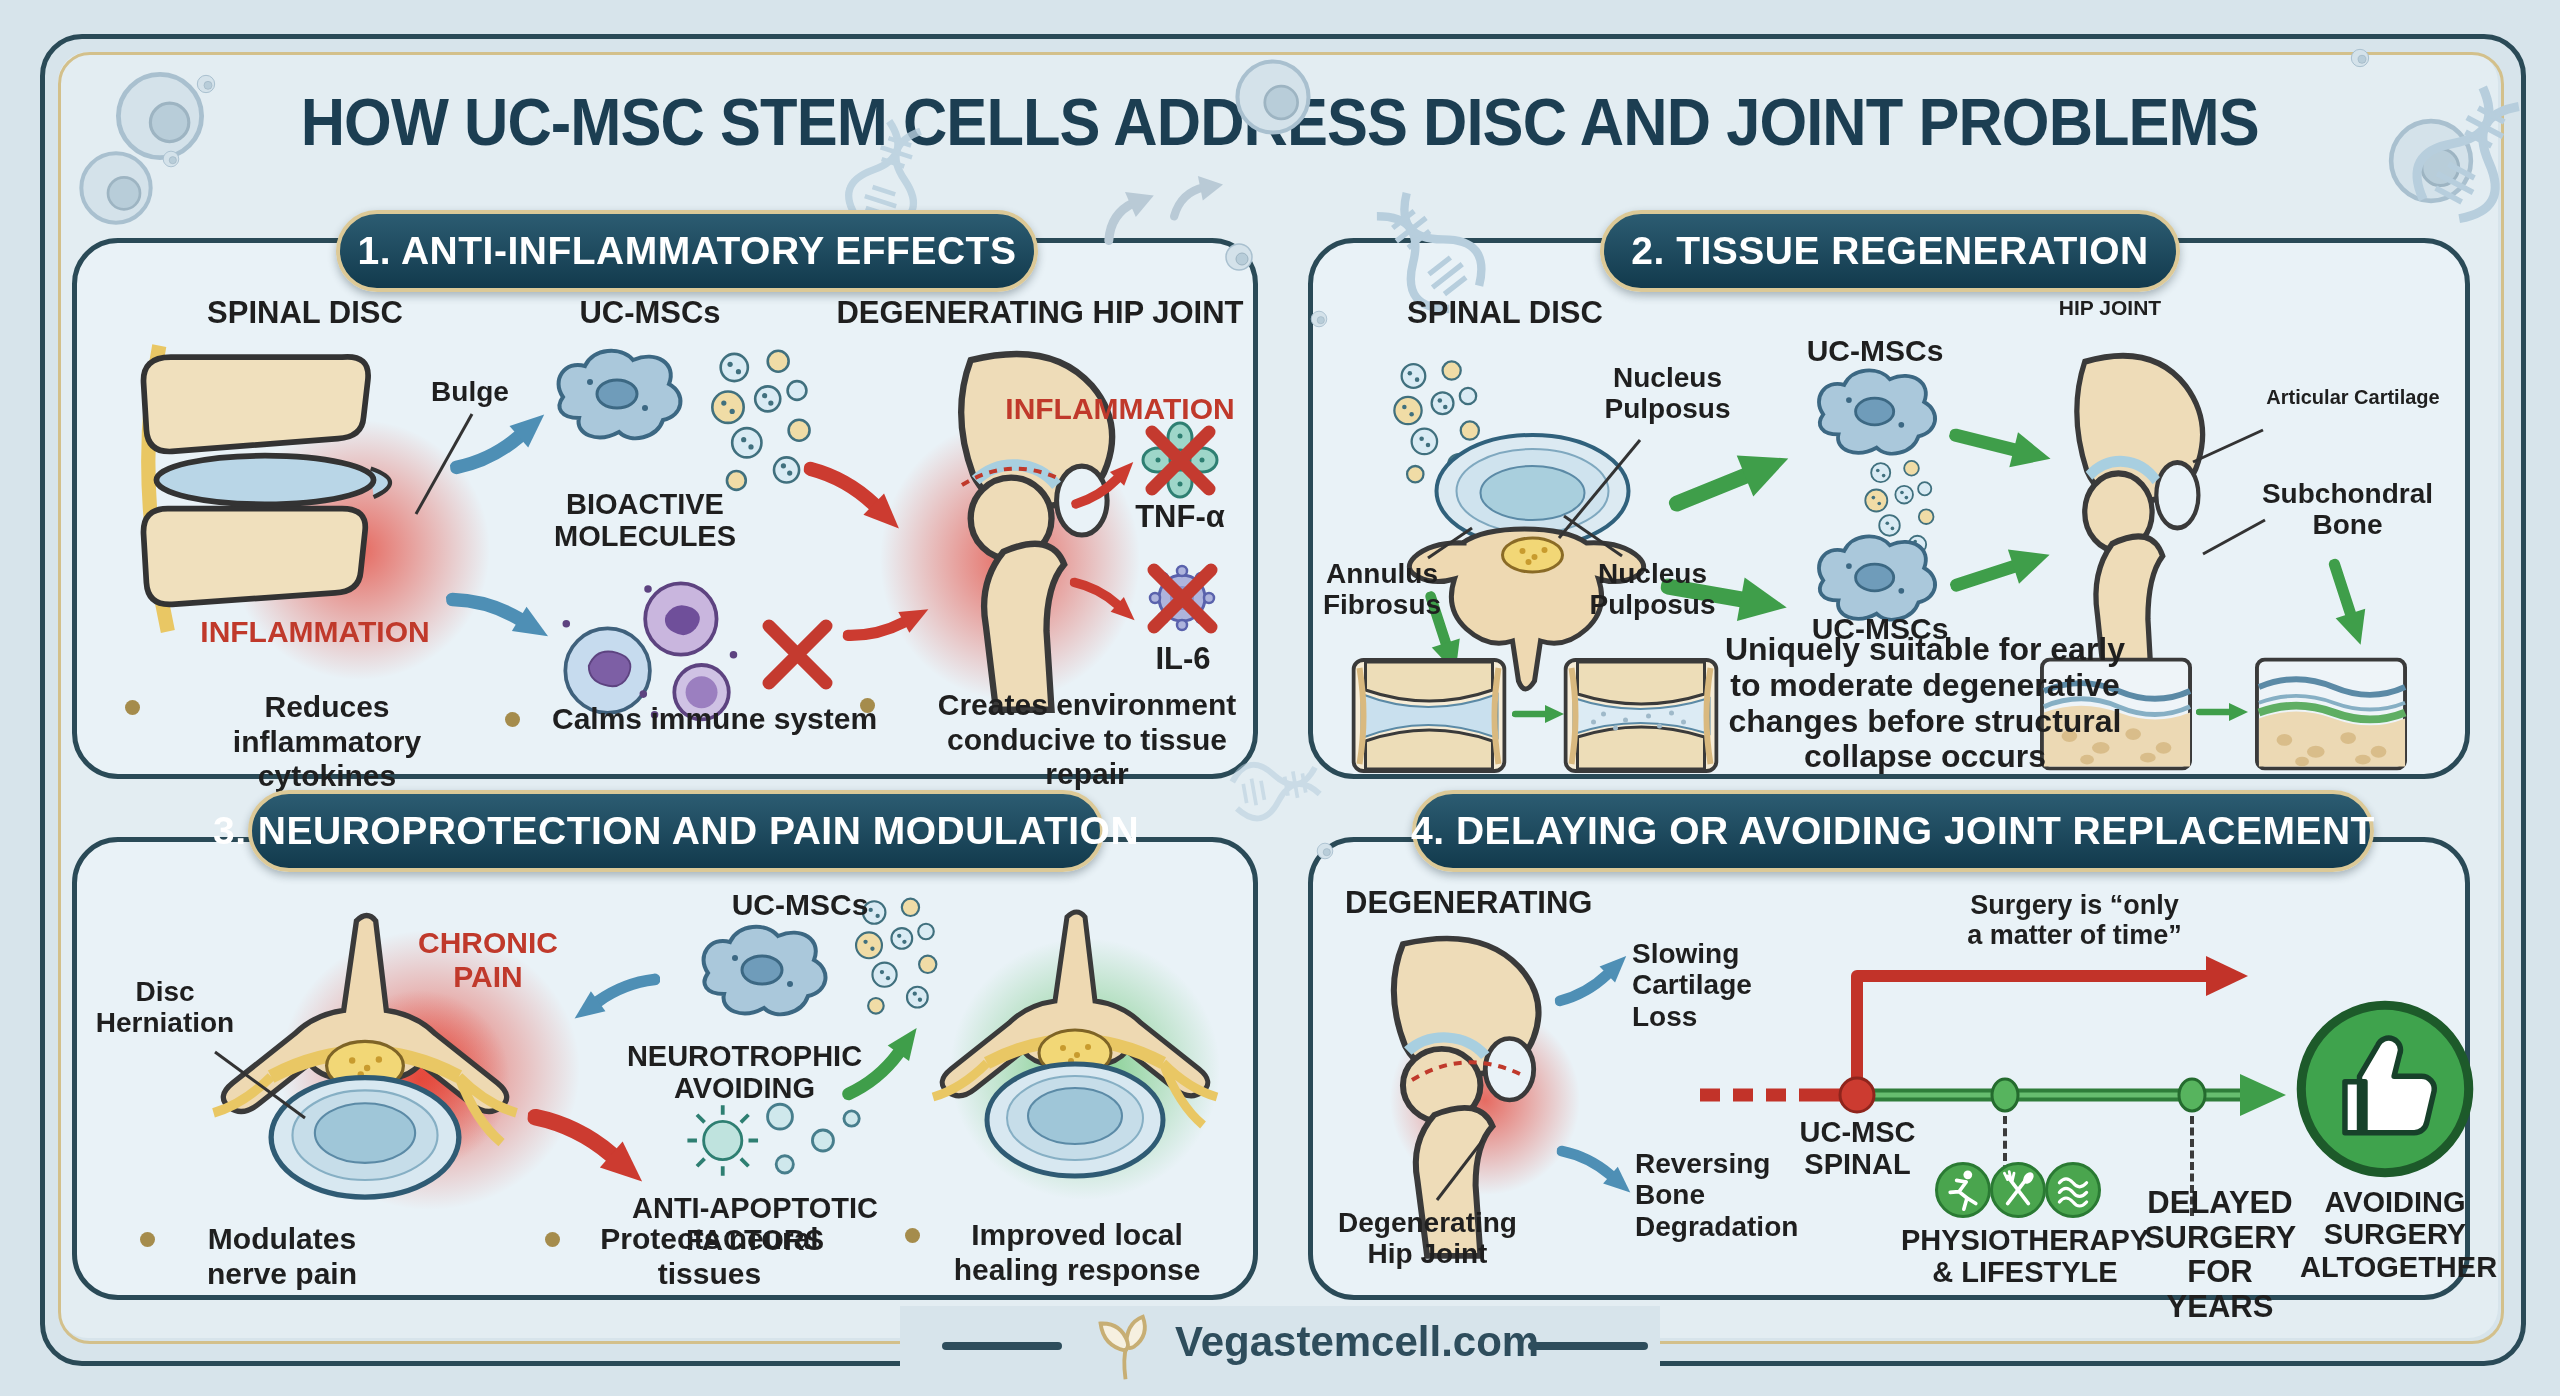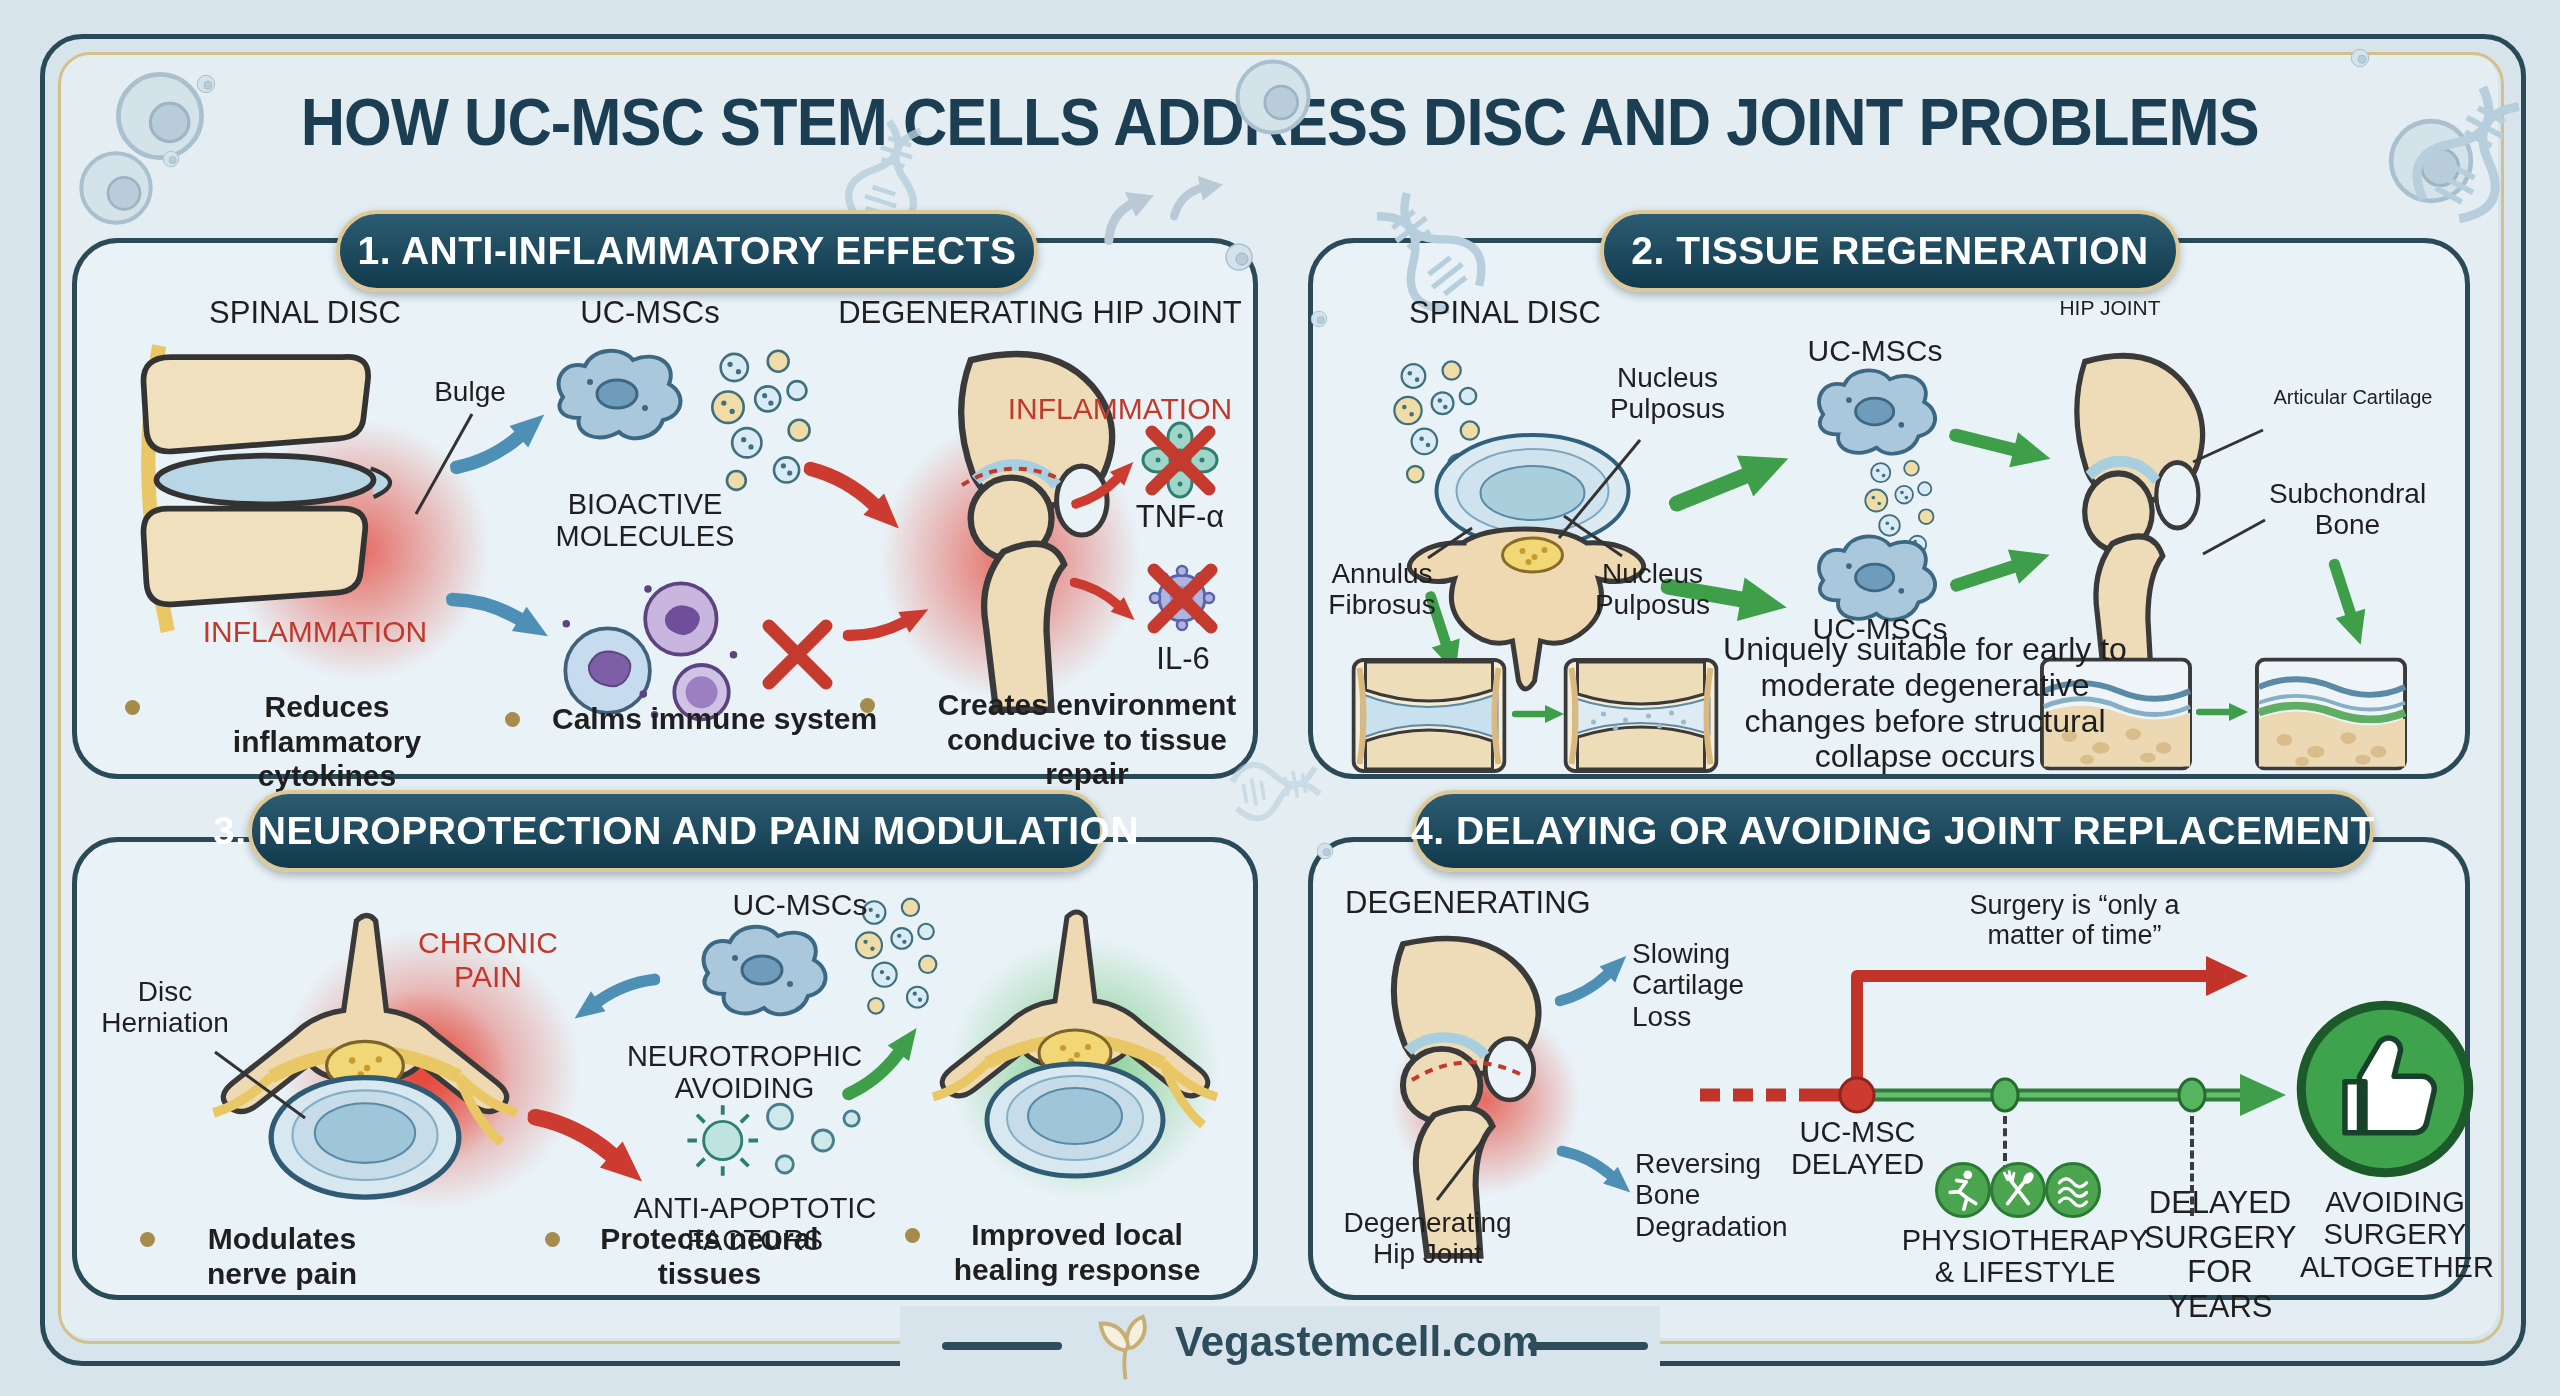--- a/index.html
+++ b/index.html
@@ -9,21 +9,21 @@
   .frame-fill{left:58px;top:52px;width:2440px;height:1286px;background:#e3edf2;border-radius:30px;}
   .frame-outer{left:40px;top:34px;width:2476px;height:1322px;border:5px solid #2a4a57;border-radius:42px;}
   .frame-gold{left:58px;top:52px;width:2440px;height:1286px;border:3px solid #d3c08b;border-radius:32px;}
   .title{left:0;top:84px;width:2560px;text-align:center;font-weight:bold;font-size:66px;color:#1c3e52;}
   .title span{display:inline-block;transform:scaleX(.93);letter-spacing:-1px;}
   .panel{background:#e9f2f7;border:5px solid #2a4a57;border-radius:46px;box-sizing:border-box;z-index:3;}
   .pill{height:82px;border-radius:44px;background:linear-gradient(180deg,#2c5c72,#123a4d);
         border:4px solid #dcc997;box-shadow:0 4px 8px rgba(20,40,50,.3);color:#ffffff;font-weight:bold;
         font-size:39px;display:flex;align-items:center;justify-content:center;white-space:nowrap;
         z-index:6;box-sizing:border-box;letter-spacing:.5px;}
-  .t{font-weight:normal;line-height:1.12;text-align:center;z-index:5;}
+  .t{font-weight:bold;line-height:1.12;text-align:center;z-index:5;}
   .tl{text-align:left;}
   .nw{white-space:nowrap;}
   .red{color:#c0392b;}
   .glow{border-radius:50%;background:radial-gradient(closest-side,rgba(228,55,40,.72),rgba(228,55,40,0));z-index:3;}
   .glowg{border-radius:50%;background:radial-gradient(closest-side,rgba(85,190,95,.75),rgba(85,190,95,0));z-index:3;}
   .bul{display:flex;align-items:flex-start;z-index:5;gap:20px;}
   .dot{width:15px;height:15px;border-radius:50%;background:#a58c4c;margin-top:10px;flex:none;}
   .bt{font-weight:bold;font-size:30px;text-align:center;line-height:1.15;margin-left:12px;}
   .pline{z-index:5;}
   .pline line{stroke:#333;stroke-width:3;}
@@ -632,21 +632,21 @@
       <path d="M169,157 V38 H520" fill="none" stroke="#c23329" stroke-width="12" stroke-linejoin="round"></path>
       <polygon points="518,18 560,38 518,58" fill="#c23329"></polygon>
       <path d="M169,157 H556" stroke="#2f7d3a" stroke-width="13" fill="none"></path>
       <path d="M169,157 H556" stroke="#67bd6f" stroke-width="5" fill="none"></path>
       <polygon points="552,136 598,157 552,178" fill="#3f9e4a"></polygon>
       <circle cx="169" cy="157" r="17" fill="#cc3b30" stroke="#8e241c" stroke-width="3"></circle>
       <ellipse cx="317" cy="157" rx="13" ry="16" fill="#57b45e" stroke="#246b2e" stroke-width="3"></ellipse>
       <ellipse cx="504" cy="157" rx="13" ry="16" fill="#57b45e" stroke="#246b2e" stroke-width="3"></ellipse>
     </svg>
 
-    <div class="abs t" style="left:1770px;top:1116px;width:175px;font-size:29px">UC-MSC DELAYED</div>
+    <div class="abs t" style="left:1770px;top:1116px;width:175px;font-size:29px">UC-MSC SPINAL</div>
 
     <div class="abs dash" style="left:2003px;top:1116px;height:82px"></div>
     <div class="abs dash" style="left:2190px;top:1116px;height:100px"></div>
 
     <div class="abs gicon" style="left:1935px;top:1162px">
         <svg style="width:48px;height:48px">
           <use href="#run"></use>
         </svg>
       </div>
     <div class="abs gicon" style="left:1990px;top:1162px">

